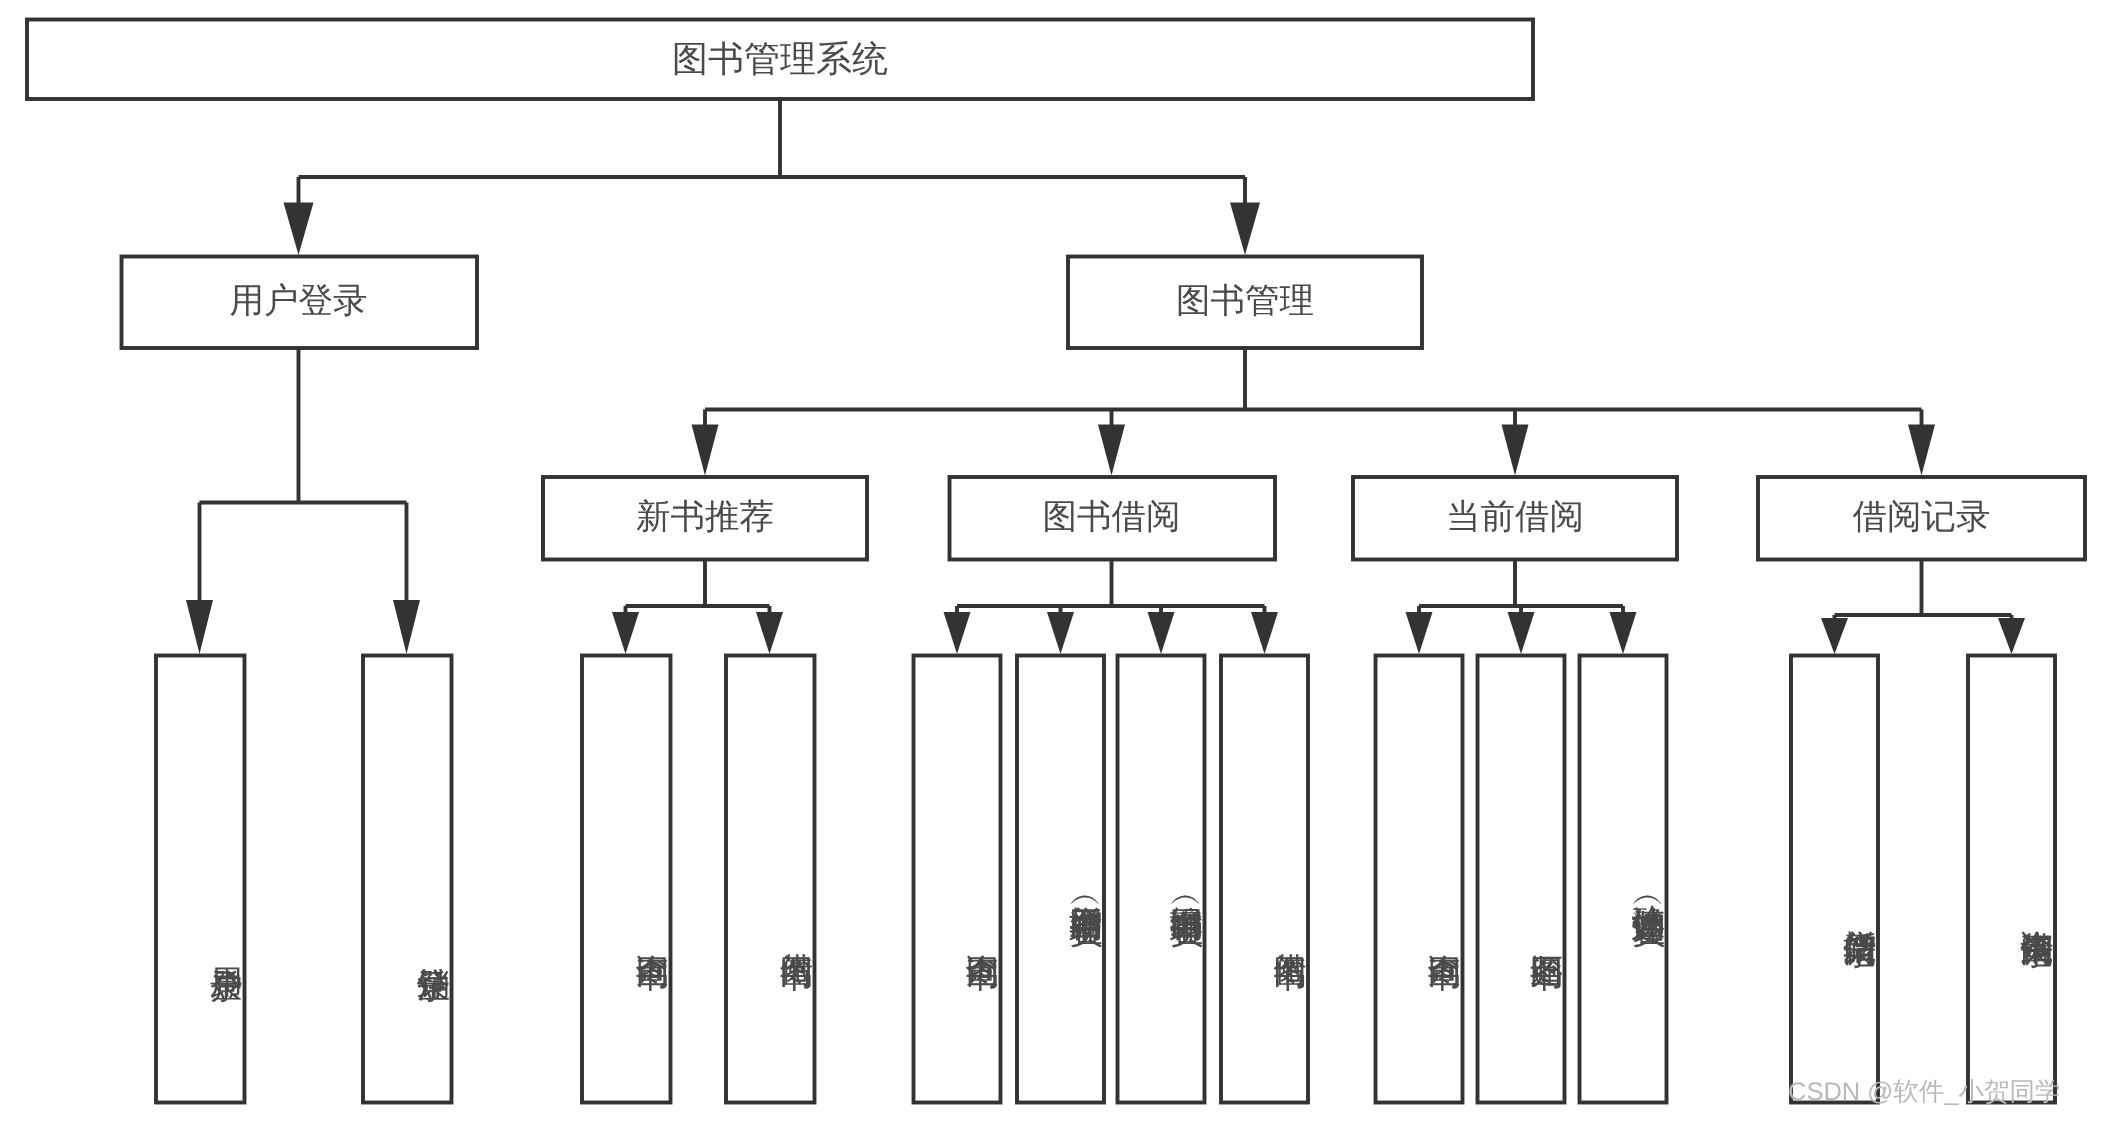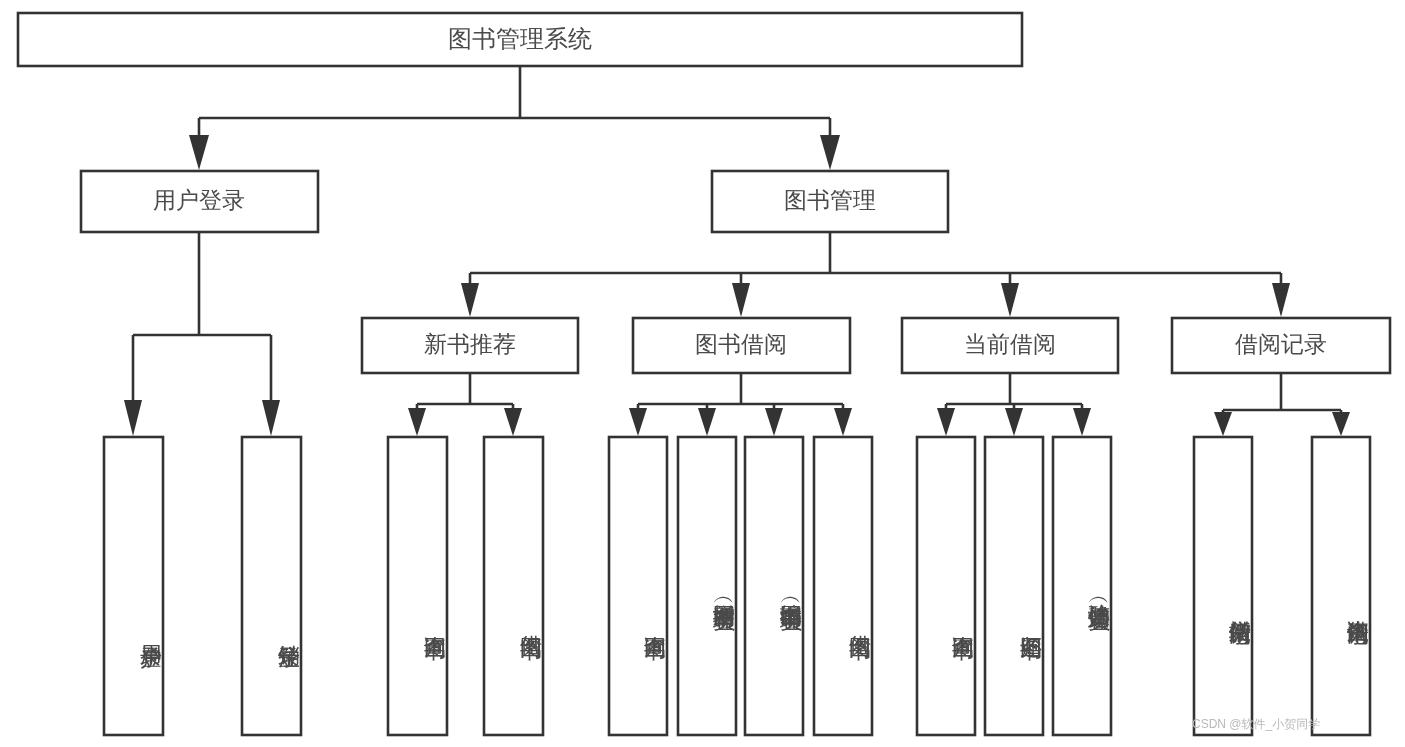--- a/index.html
+++ b/index.html
@@ -66,21 +66,21 @@
     align-items: flex-start;
     justify-content: center;
     pointer-events: none;
     user-select: none;
   }
   .watermark {
     position: absolute;
     left: 1192px;
     top: 716px;
     font-family: "Liberation Sans", "DejaVu Sans", sans-serif;
-    font-size: 12px;
+    font-size: 17px;
     color: #b9b9b9;
     white-space: nowrap;
     user-select: none;
   }
 </style>
 </head>
 <body>
 
 <div id="diagram-root">
 

